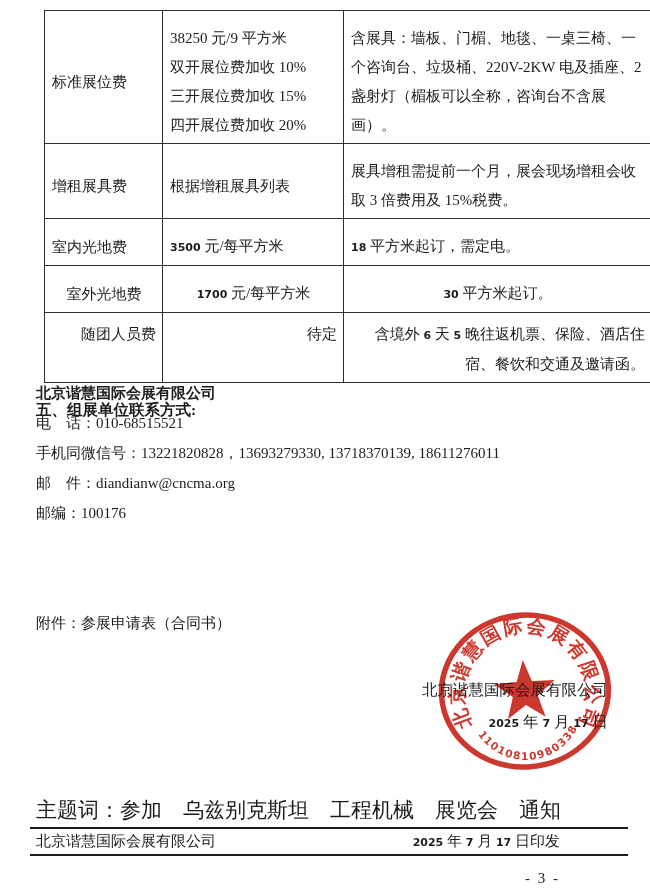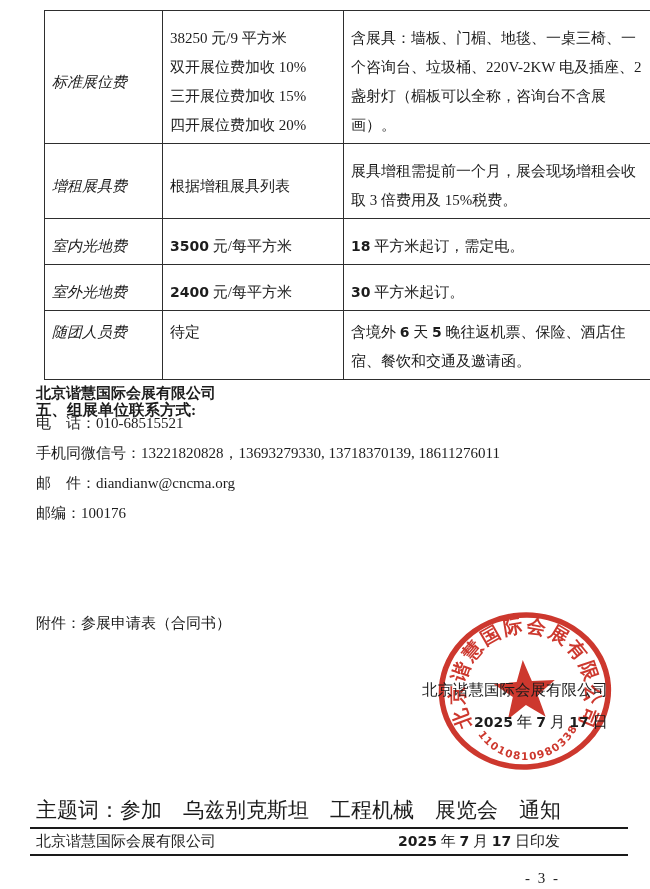--- a/index.html
+++ b/index.html
@@ -16,30 +16,30 @@
   table.fees {
     border-collapse:collapse; table-layout:fixed; width:577px;
     font-size:15px; line-height:29px;
   }
   table.fees td {
     border:1px solid #2e2e2e;
     vertical-align:middle;
     padding:13px 6px 3px 7px;
     overflow:hidden;
   }
-  td.c1 { width:118px;font-style:italic; }
+  td.c1 { width:118px; }
   td.c2 { width:181px; white-space:pre-line; }
   td.c3 { width:308px; }
   tr.r1 td { height:126px; }
   tr.r2 td { height:59px; }
   tr.r3 td { height:43px; }
-  tr.r4 td { height:43px; }
-  tr.r5 td { height:62px; vertical-align:top; padding-top:7px; }
+  tr.r4 td { height:43px;text-align:center; }
+  tr.r5 td { height:62px; vertical-align:top; padding-top:7px;text-align:right; }
   
-  .n { font-family:"DejaVu Sans","Liberation Sans",sans-serif; font-weight:700; font-size:14px; }
+  .n { font-family:"DejaVu Sans","Liberation Sans",sans-serif; font-weight:700; font-size:11px; }
   
   .section-heading {
     position:absolute; left:36px; top:350px;
     font-size:15.5px; font-weight:700; line-height:24px;margin-top:48px;
   }
   .contact-block { position:absolute; left:36px; top:378px; font-size:15px; line-height:30px; }
   .contact-company { font-weight:700; }
   .attachment-line { position:absolute; left:36px; top:608px; font-size:15px; line-height:30px; }
   
   .signature-block {
@@ -80,21 +80,21 @@
         <td class="c2">根据增租展具列表</td>
         <td class="c3">展具增租需提前一个月，展会现场增租会收取 3 倍费用及 15%税费。</td>
       </tr>
       <tr class="r3">
         <td class="c1">室内光地费</td>
         <td class="c2"><span class="n">3500</span> 元/每平方米</td>
         <td class="c3"><span class="n">18</span> 平方米起订，需定电。</td>
       </tr>
       <tr class="r4">
         <td class="c1">室外光地费</td>
-        <td class="c2"><span class="n">2400</span> 元/每平方米</td>
+        <td class="c2"><span class="n">1700</span> 元/每平方米</td>
         <td class="c3"><span class="n">30</span> 平方米起订。</td>
       </tr>
       <tr class="r5">
         <td class="c1">随团人员费</td>
         <td class="c2">待定</td>
         <td class="c3">含境外 <span class="n">6</span> 天 <span class="n">5</span> 晚往返机票、保险、酒店住宿、餐饮和交通及邀请函。</td>
       </tr>
     </tbody>
   </table>
 </div>

